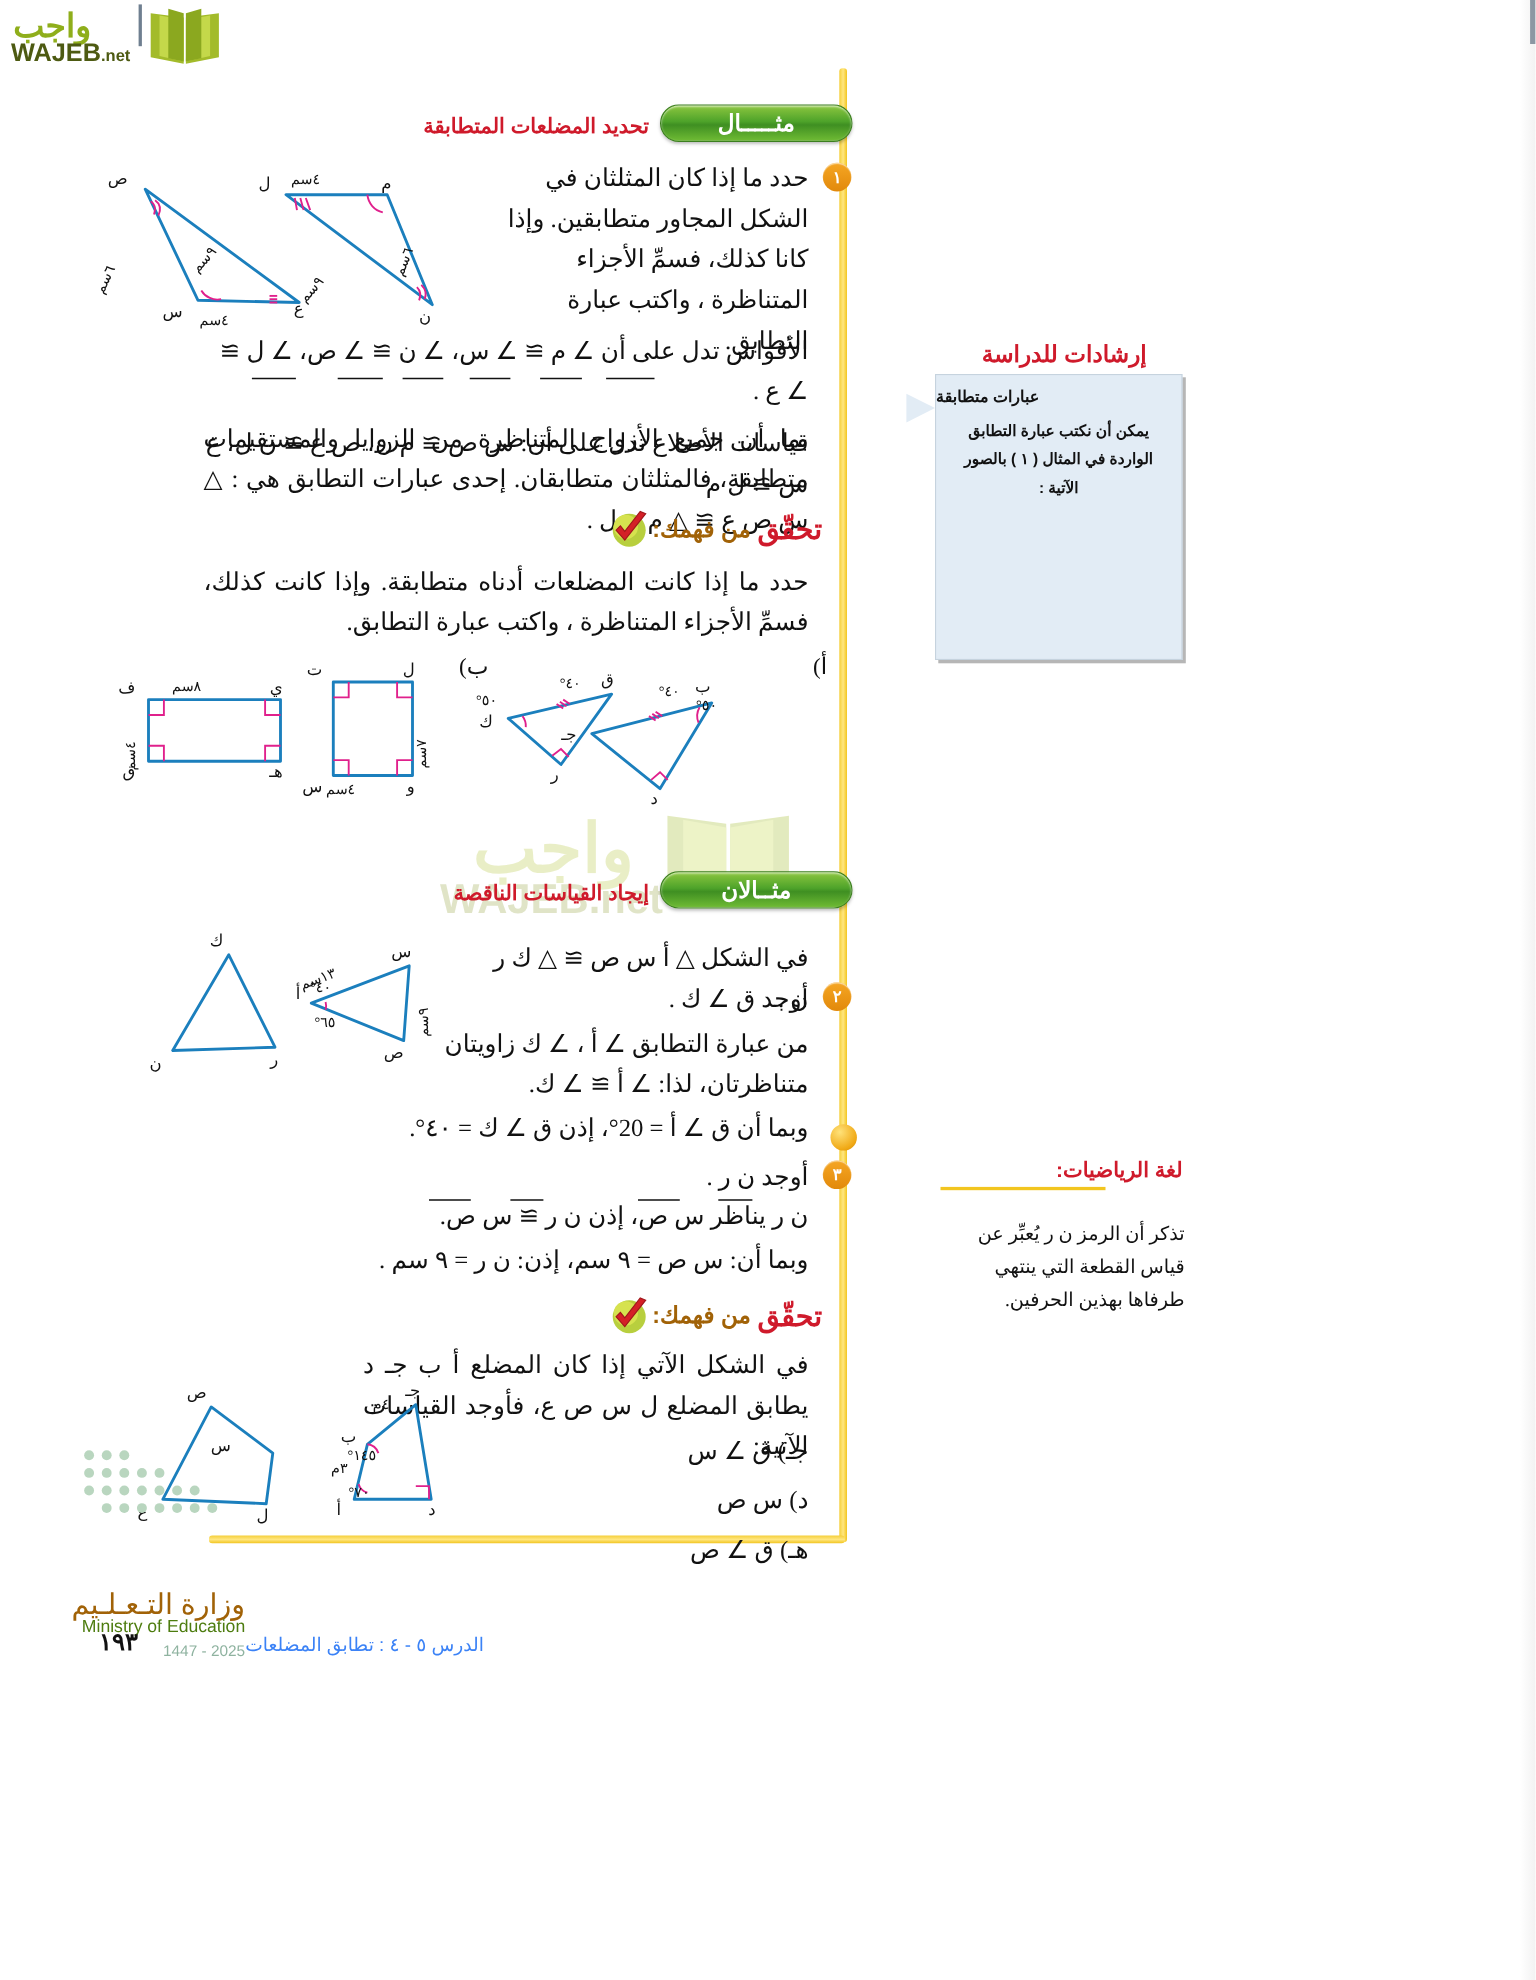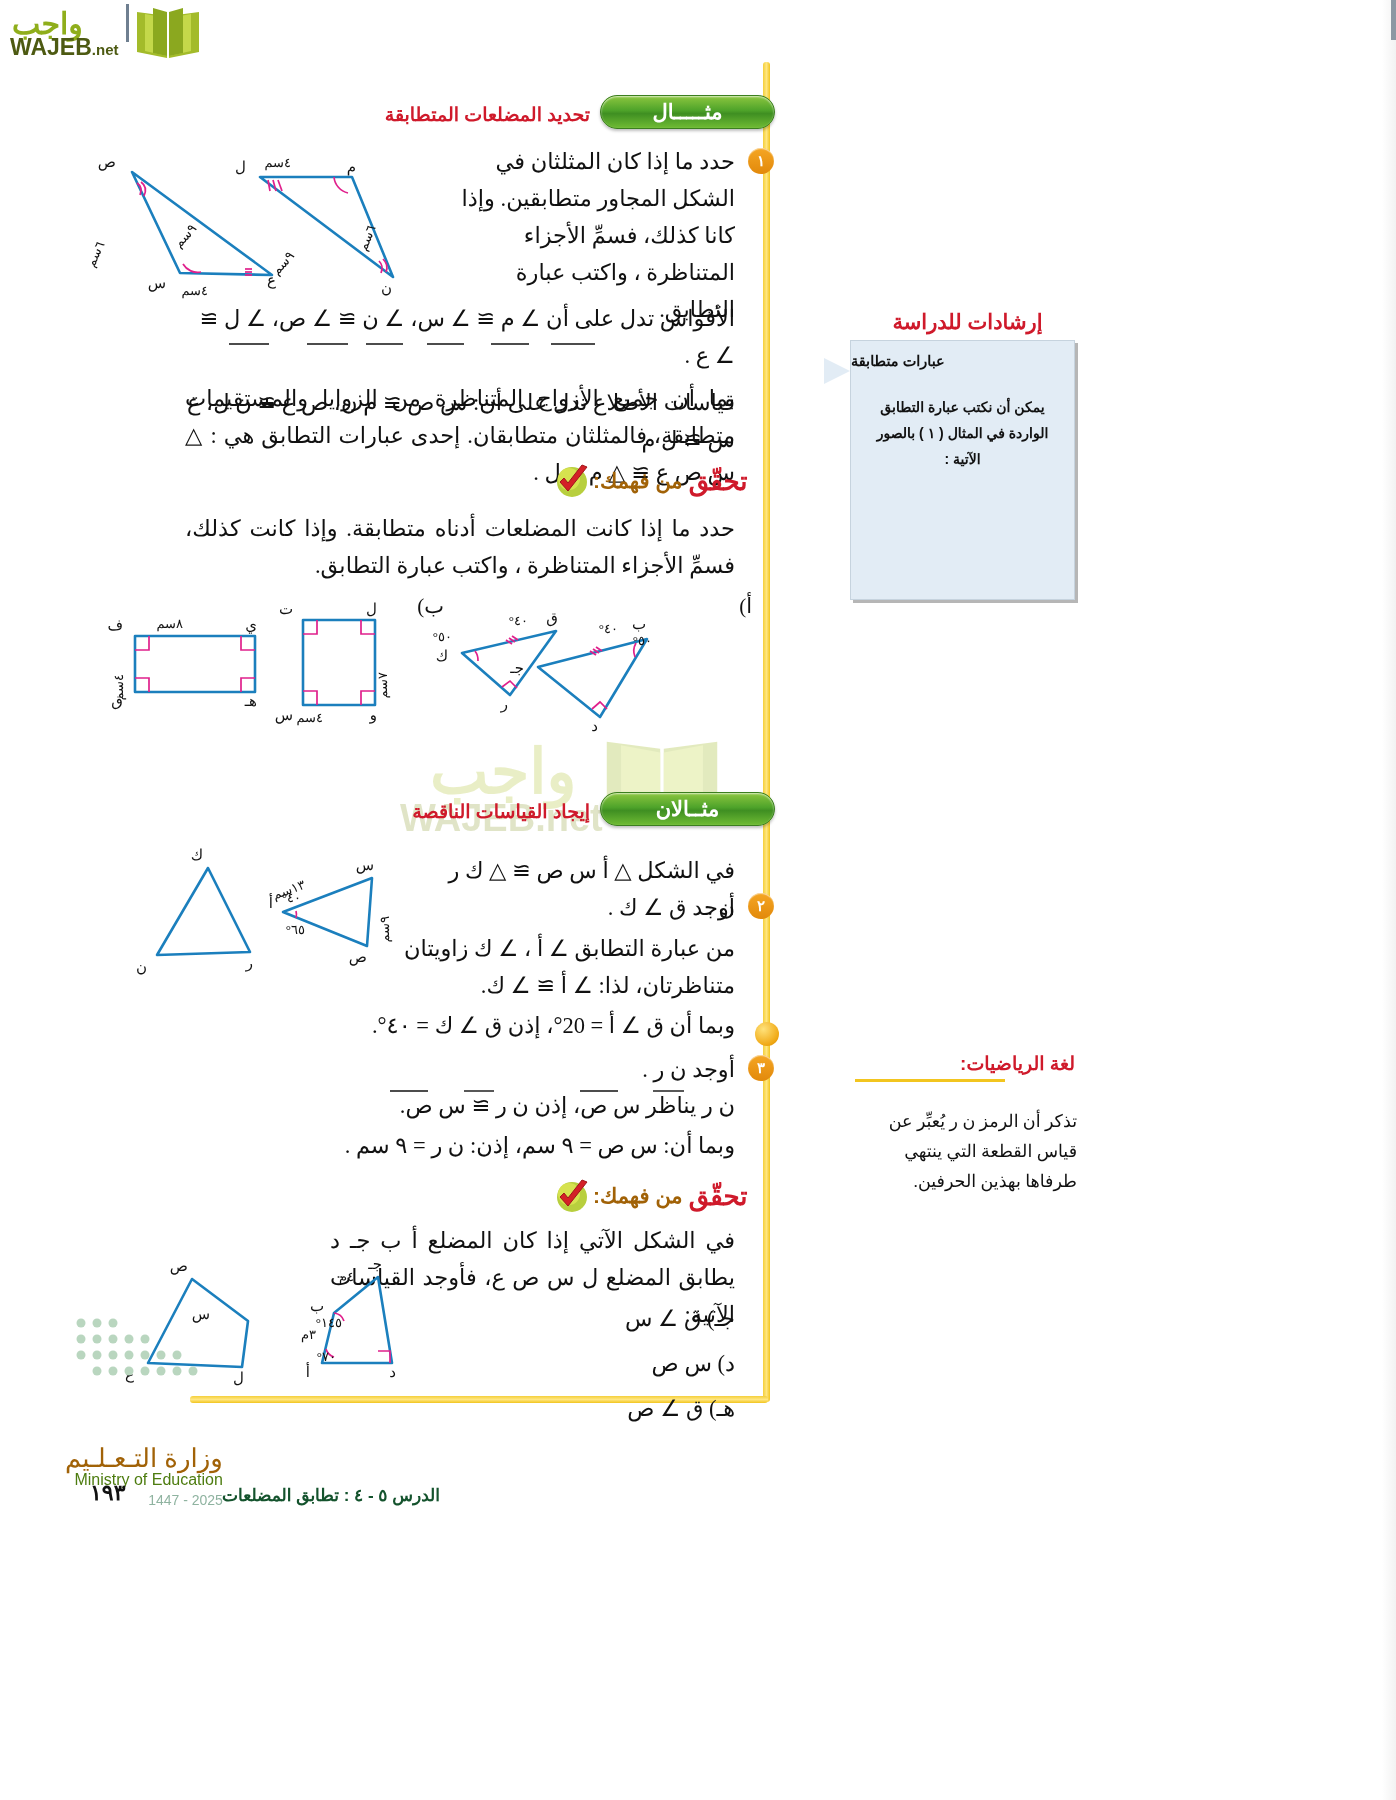--- a/index.html
+++ b/index.html
@@ -124,22 +124,22 @@
   .stroke-pink { stroke:#e0208c; stroke-width:1.7; fill:none; }
 
   
   .foot-dots { position:absolute; left:75px; top:1315px; width:130px; height:70px; }
   .moe { position:absolute; }
   .moe-ar { font-family:"Liberation Sans",sans-serif; font-size:26px; color:#a16207; direction:rtl; }
   .moe-en { font-family:"Liberation Sans",sans-serif; font-size:16px; color:#4d7c0f; }
   .moe-yr { font-family:"Liberation Sans",sans-serif; font-size:14px; color:#8fb3a0; }
   .pageno { position:absolute; font-family:"Liberation Sans",sans-serif; font-weight:bold;
             font-size:22px; color:#111; }
-  .footline { position:absolute; font-family:"Liberation Sans",sans-serif; font-weight:bold;
-              font-size:17px; color:#14532d; direction:rtl; }
+  .footline { position:absolute; font-family:"Liberation Sans",sans-serif; font-weight:normal;
+              font-size:17px; color:#3b82f6; direction:rtl; }
 
   .edge-right { position:absolute; right:0; top:0; width:14px; height:1800px;
                 background:linear-gradient(to right,#ffffff,#f2f2f2); }
   .edge-mark { position:absolute; right:0; top:0; width:5px; height:40px; background:#8c97a3; }
 </style>
 </head>
 <body>
 
 <div class="wm-head">
   <div class="wm-tick"></div>
@@ -284,21 +284,21 @@
   <text class="fig-label" x="28" y="30">ف</text>
   <text class="fig-label" x="28" y="106">ق</text>
   <text class="fig-label" x="162" y="106">هـ</text>
   <text class="fig-label-sm" x="88" y="28">٨سم</text>
   <text class="fig-label-sm" x="24" y="70" transform="rotate(-90 28 70)">٤سم</text>
 </svg>
 
 <div class="callout-title" style="left:865px; top:310px; width:205px; text-align:center;">إرشادات للدراسة</div>
 <div class="callout" style="left:850px; top:340px; width:225px; height:260px;">
   <div class="callout-sub" style="margin-top:8px;">عبارات متطابقة</div>
-  <div class="callout-body" style="margin-top:20px;">يمكن أن نكتب عبارة التطابق</div>
+  <div class="callout-body" style="margin-top:4px;">يمكن أن نكتب عبارة التطابق</div>
   <div class="callout-body">الواردة في المثال ( ١ ) بالصور</div>
   <div class="callout-body">الآتية :</div>
 </div>
 <div class="tail" style="left:824px; top:358px;"></div>
 
 <div class="wm-big">
   <div class="wm-big-ar">واجب</div>
   <div class="wm-big-lat">WAJEB.net</div>
   <svg class="wm-big-book" width="128" height="98" viewBox="0 0 70 55">
     <path d="M34 10 L34 52 L4 46 L4 6 Z" fill="#a3bb2a"></path>

